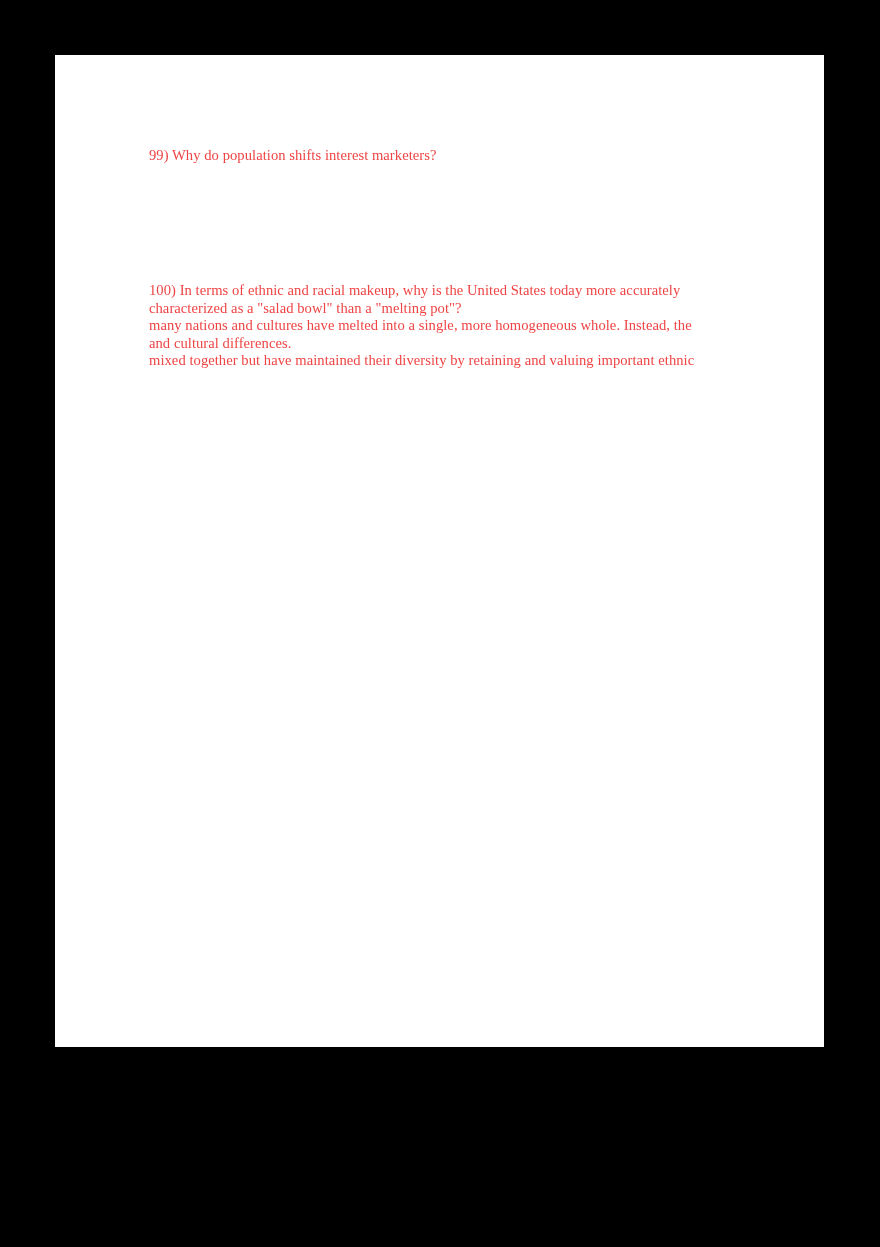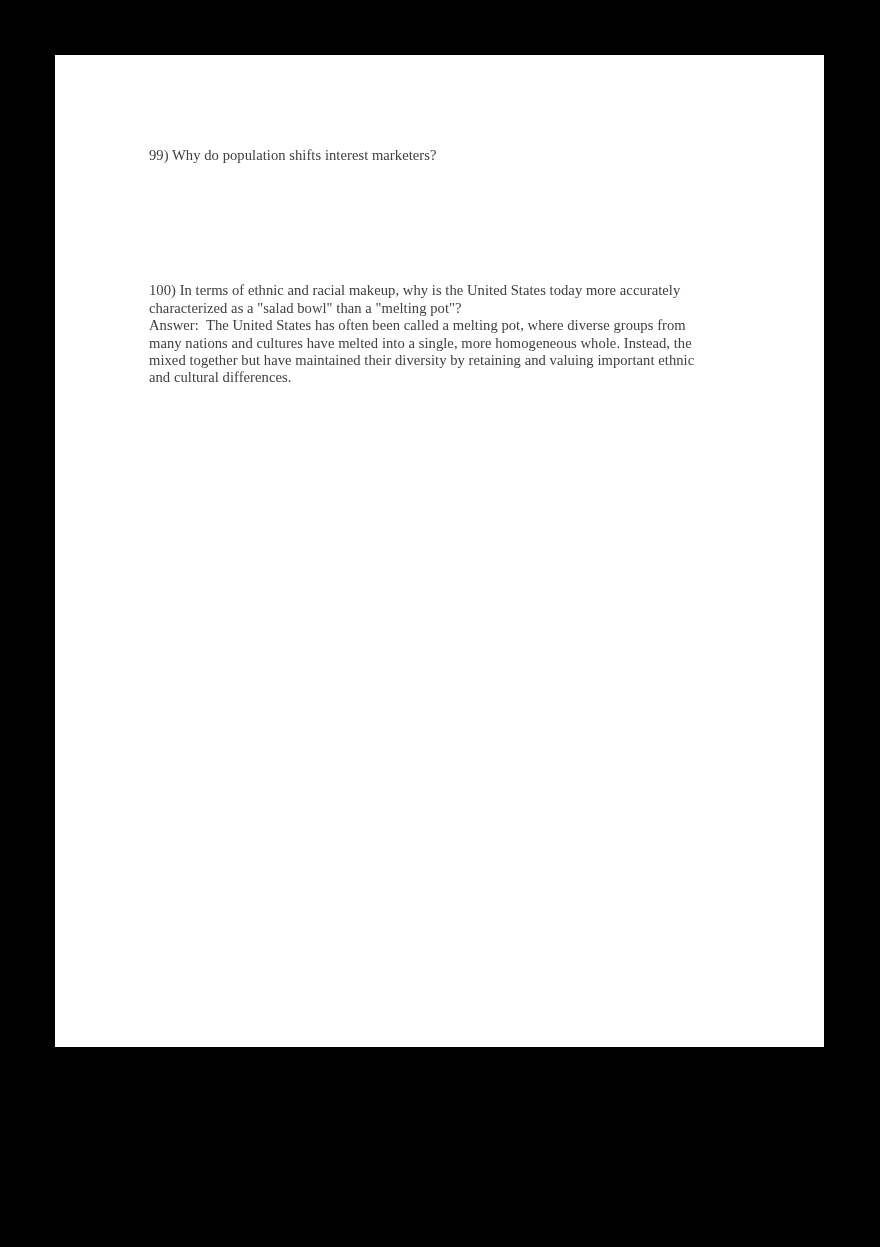--- a/index.html
+++ b/index.html
@@ -35,21 +35,21 @@
   }
   .qa-block {
     margin: 0;
   }
   .spacer-gap {
     height: 118px;
   }
   .line {
     font-size: 14.6px;
     line-height: 17.4px;
-    color: #404040;
+    color: #ef4444;
     text-align: left;
     white-space: pre-wrap;
     letter-spacing: 0.05px;
   }
 </style>
 </head>
 <body>
 
 <div class="viewport">
   <div class="page">
@@ -57,21 +57,20 @@
 
       <div class="qa-block">
         <div class="line">99) Why do population shifts interest marketers?</div>
       </div>
 
       <div class="spacer-gap"></div>
 
       <div class="qa-block">
         <div class="line">100) In terms of ethnic and racial makeup, why is the United States today more accurately</div>
         <div class="line">characterized as a "salad bowl" than a "melting pot"?</div>
-        <div class="line">Answer:  The United States has often been called a melting pot, where diverse groups from</div>
         <div class="line">many nations and cultures have melted into a single, more homogeneous whole. Instead, the</div>
+        <div class="line">and cultural differences.</div>
         <div class="line">mixed together but have maintained their diversity by retaining and valuing important ethnic</div>
-        <div class="line">and cultural differences.</div>
       </div>
 
     </div>
   </div>
 </div>
 
 </body></html>

